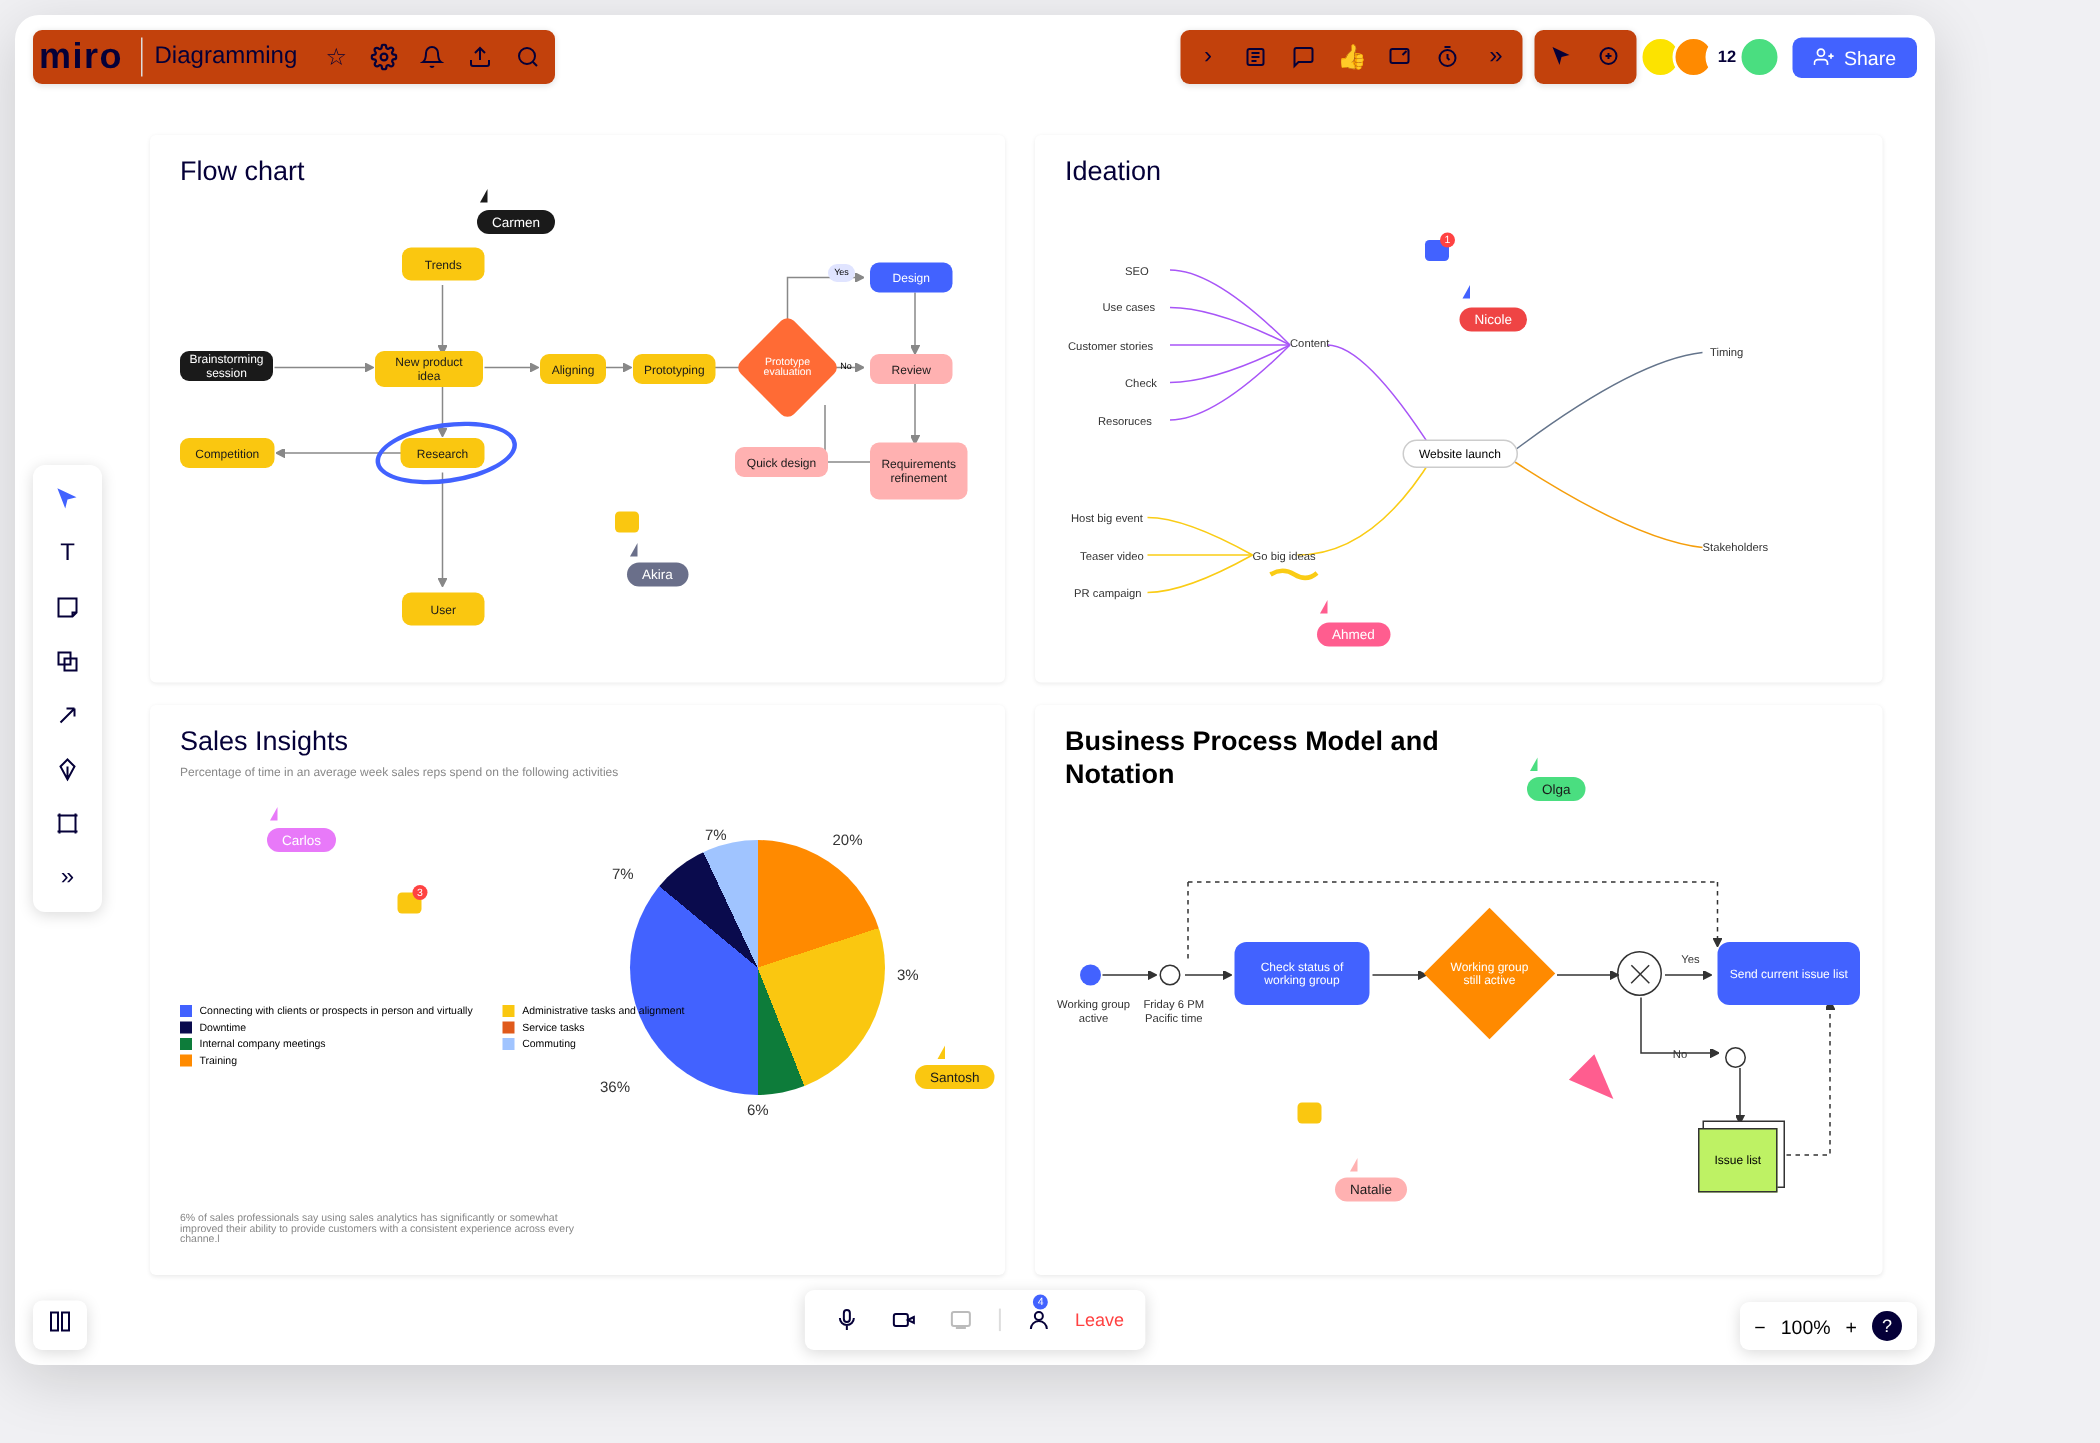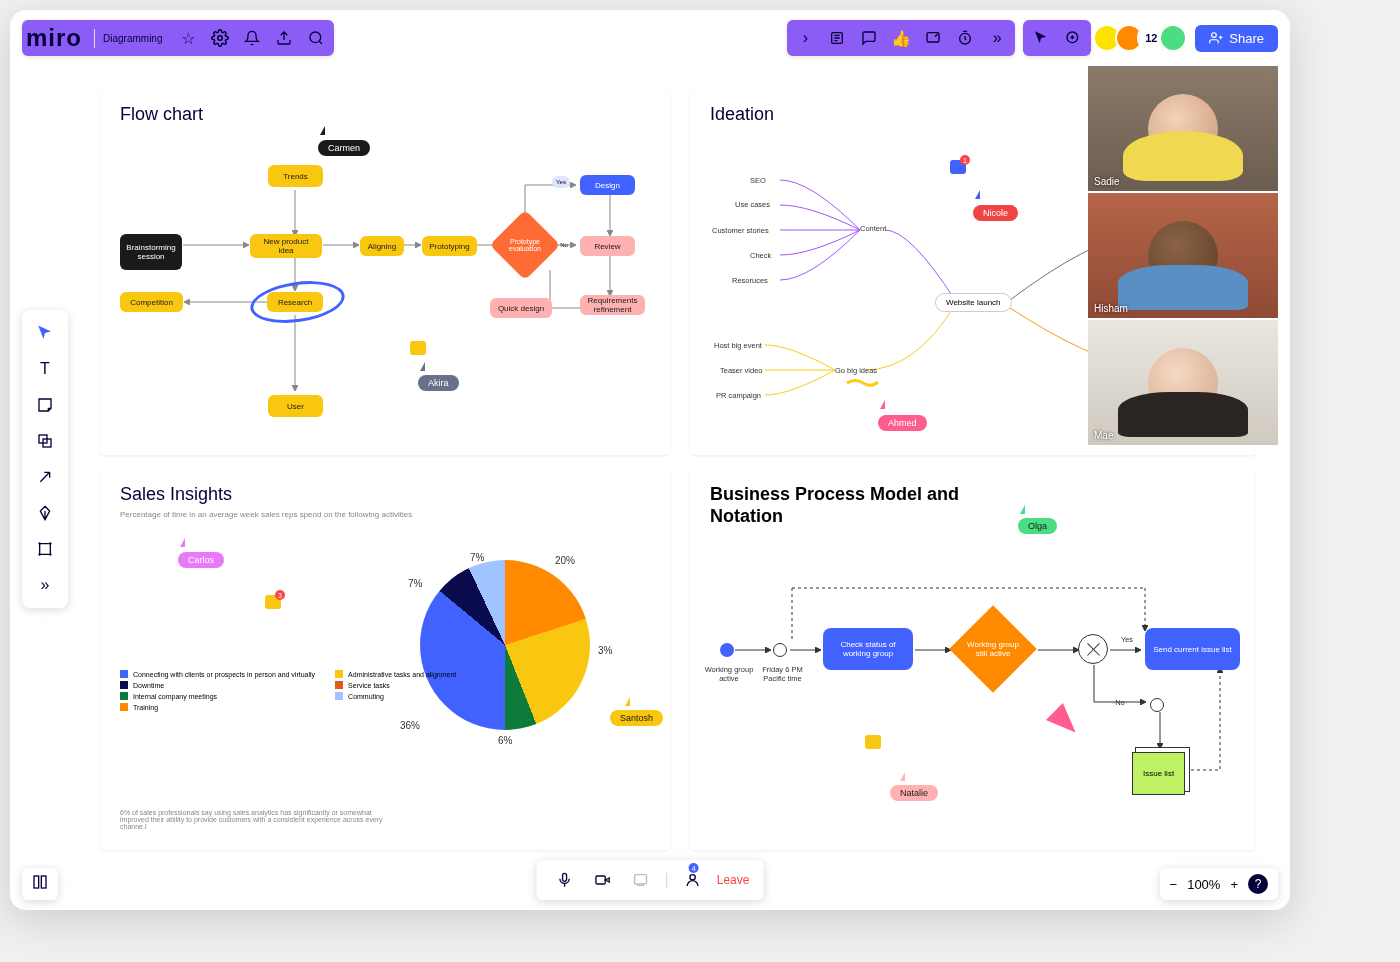--- a/index.html
+++ b/index.html
@@ -2,22 +2,22 @@
 <html><head>
 <meta charset="utf-8">
 <style>
 *{margin:0;padding:0;box-sizing:border-box}
 body{font-family:-apple-system,BlinkMacSystemFont,sans-serif;background:#f0f0f3;width:1400px;height:962px;overflow:hidden;position:relative}
 .app{width:1280px;height:900px;background:#fff;border-radius:16px;position:absolute;left:10px;top:10px;box-shadow:0 10px 40px rgba(0,0,0,.15);overflow:hidden}
 
 
 .topbar{height:56px;display:flex;align-items:center;padding:0 12px;gap:8px}
 .logo{font-size:24px;font-weight:700;letter-spacing:1px;color:#050038}
-.board-name{font-size:10px;color:#050038;padding:4px 8px;border-left:1px solid #ddd;margin-left:8px}
-.top-btn-group{display:flex;align-items:center;gap:4px;background:#8b5cf6;border-radius:6px;box-shadow:0 1px 4px rgba(0,0,0,.12);padding:4px}
+.board-name{font-size:16px;color:#050038;padding:4px 8px;border-left:1px solid #ddd;margin-left:8px}
+.top-btn-group{display:flex;align-items:center;gap:4px;background:#c2410c;border-radius:6px;box-shadow:0 1px 4px rgba(0,0,0,.12);padding:4px}
 .icon-btn{width:28px;height:28px;display:flex;align-items:center;justify-content:center;border-radius:4px;cursor:pointer;color:#050038}
 .spacer{flex:1}
 .avatars{display:flex;align-items:center}
 .avatar{width:28px;height:28px;border-radius:50%;border:2px solid #fff;margin-left:-6px;background:#fce300}
 .avatar.a2{background:#ff8a00}
 .avatar.a3{background:#fff;color:#050038;font-size:11px;display:flex;align-items:center;justify-content:center;font-weight:600}
 .avatar.a4{background:#4ade80}
 .share-btn{background:#4262ff;color:#fff;padding:6px 14px;border-radius:6px;font-size:13px;font-weight:500;display:flex;align-items:center;gap:6px;cursor:pointer}
 
 
@@ -239,31 +239,31 @@
             <path d="M195 225 V300"></path>
           <path d="M450 155 H475"></path>
             <path d="M425 130 V95 H475"></path>
             <path d="M450 180 V218 H440"></path>
           <path d="M510 105 V145"></path>
             <path d="M510 165 V205"></path>
             <path d="M485 218 H440"></path>
         </g>
       </svg>
       <div class="box y" style="left:168px;top:75px;width:55px;height:22px">Trends</div>
-      <div class="box bk" style="left:20px;top:144px;width:62px;height:36px">Brainstorming session</div>
+      <div class="box bk" style="left:20px;top:144px;width:62px;height:20px">Brainstorming session</div>
       <div class="box y" style="left:150px;top:144px;width:72px;height:24px">New product idea</div>
       <div class="box y" style="left:260px;top:146px;width:44px;height:20px">Aligning</div>
       <div class="box y" style="left:322px;top:146px;width:55px;height:20px">Prototyping</div>
       <div class="box od diamond" style="left:400px;top:130px">
           <span>Prototype evaluation</span>
         </div>
       <div class="box bl" style="left:480px;top:85px;width:55px;height:20px">Design</div>
       <div class="box pk" style="left:480px;top:146px;width:55px;height:20px">Review</div>
       <div class="box pk" style="left:390px;top:208px;width:62px;height:20px">Quick design</div>
-      <div class="box pk" style="left:480px;top:205px;width:65px;height:20px">Requirements refinement</div>
+      <div class="box pk" style="left:480px;top:205px;width:65px;height:38px">Requirements refinement</div>
       <div class="box y" style="left:20px;top:202px;width:63px;height:20px">Competition</div>
       <div class="box y" style="left:167px;top:202px;width:56px;height:20px">Research</div>
       <div class="circle-ann" style="left:150px;top:192px"></div>
       <div class="box y" style="left:168px;top:305px;width:55px;height:22px">User</div>
       <div class="box" style="left:452px;top:86px;width:18px;height:12px;background:#e0e4ff;font-size:6px">Yes</div>
       <div class="box" style="left:455px;top:151px;width:18px;height:8px;font-size:6px">No</div>
       <div class="cursor-arrow" style="left:220px;top:36px;border-bottom-color:#1a1a1a"></div>
       <div class="cursor-pill" style="left:218px;top:50px;background:#1a1a1a">Carmen</div>
       <div class="cursor-arrow" style="left:320px;top:272px;border-bottom-color:#6a6f8a"></div>
       <div class="cursor-pill" style="left:318px;top:285px;background:#6a6f8a">Akira</div>
@@ -405,37 +405,20 @@
       <div class="bpmn-doc" style="left:442px;top:282px;box-shadow:4px -4px 0 #fff,4px -4px 0 1px #333">Issue list</div>
       <div class="arrow-big" style="left:360px;top:240px"></div>
       <div class="cursor-arrow" style="left:330px;top:35px;border-bottom-color:#4ade80"></div>
       <div class="cursor-pill" style="left:328px;top:48px;background:#4ade80;color:#1a1a1a">Olga</div>
       <div class="cursor-arrow" style="left:210px;top:302px;border-bottom-color:#ffb1b1"></div>
       <div class="cursor-pill" style="left:200px;top:315px;background:#ffb1b1;color:#1a1a1a">Natalie</div>
       <div class="chat-icon" style="left:175px;top:265px;background:#fac710"></div>
     </div>
   </div>
 
-  <div class="video-dock">
-    <div class="video-tile" style="background:linear-gradient(#8a7a6a,#6b5d4f)">
-      <div class="face" style="background:radial-gradient(circle at 40% 35%,#f4d2b8,#c99876);"></div>
-      <div style="position:absolute;width:120px;height:50px;bottom:10px;border-radius:50% 50% 20% 20%;background:#f0d850"></div>
-      <div class="video-name">Sadie</div>
-    </div>
-    <div class="video-tile" style="background:linear-gradient(#b56548,#8f4a35)">
-      <div class="face" style="background:radial-gradient(circle at 40% 35%,#8b6345,#5c3e28)"></div>
-      <div style="position:absolute;width:130px;height:45px;bottom:8px;border-radius:40% 40% 10% 10%;background:#5a8fc4"></div>
-      <div class="video-name">Hisham</div>
-    </div>
-    <div class="video-tile" style="background:linear-gradient(#eae6e0,#cfc9bf)">
-      <div class="face" style="background:radial-gradient(circle at 40% 35%,#f5dac5,#d4a588)"></div>
-      <div style="position:absolute;width:130px;height:45px;bottom:8px;border-radius:40% 40% 10% 10%;background:#2a2422"></div>
-      <div class="video-name">Mae</div>
-    </div>
-  </div>
 
   <div class="frame-list">
     <svg width="16" height="16" viewBox="0 0 24 24" fill="none" stroke="#050038" stroke-width="2">
         <rect x="3" y="3" width="7" height="18"></rect>
         <rect x="14" y="3" width="7" height="18"></rect>
       </svg>
   </div>
   <div class="call-bar">
     <span class="icon-btn">
         <svg width="16" height="16" viewBox="0 0 24 24" fill="none" stroke="#050038" stroke-width="2">

